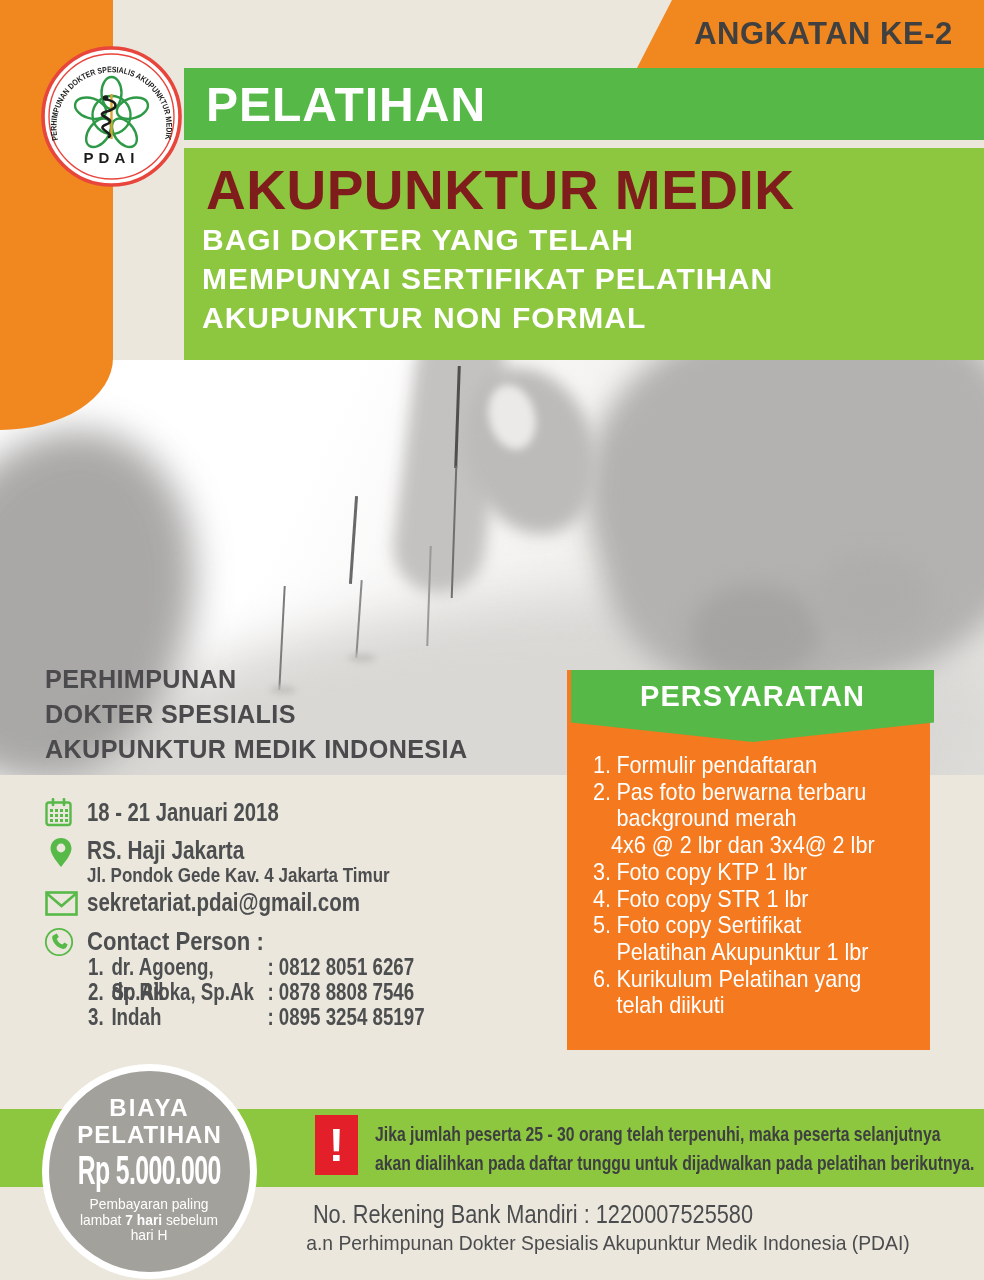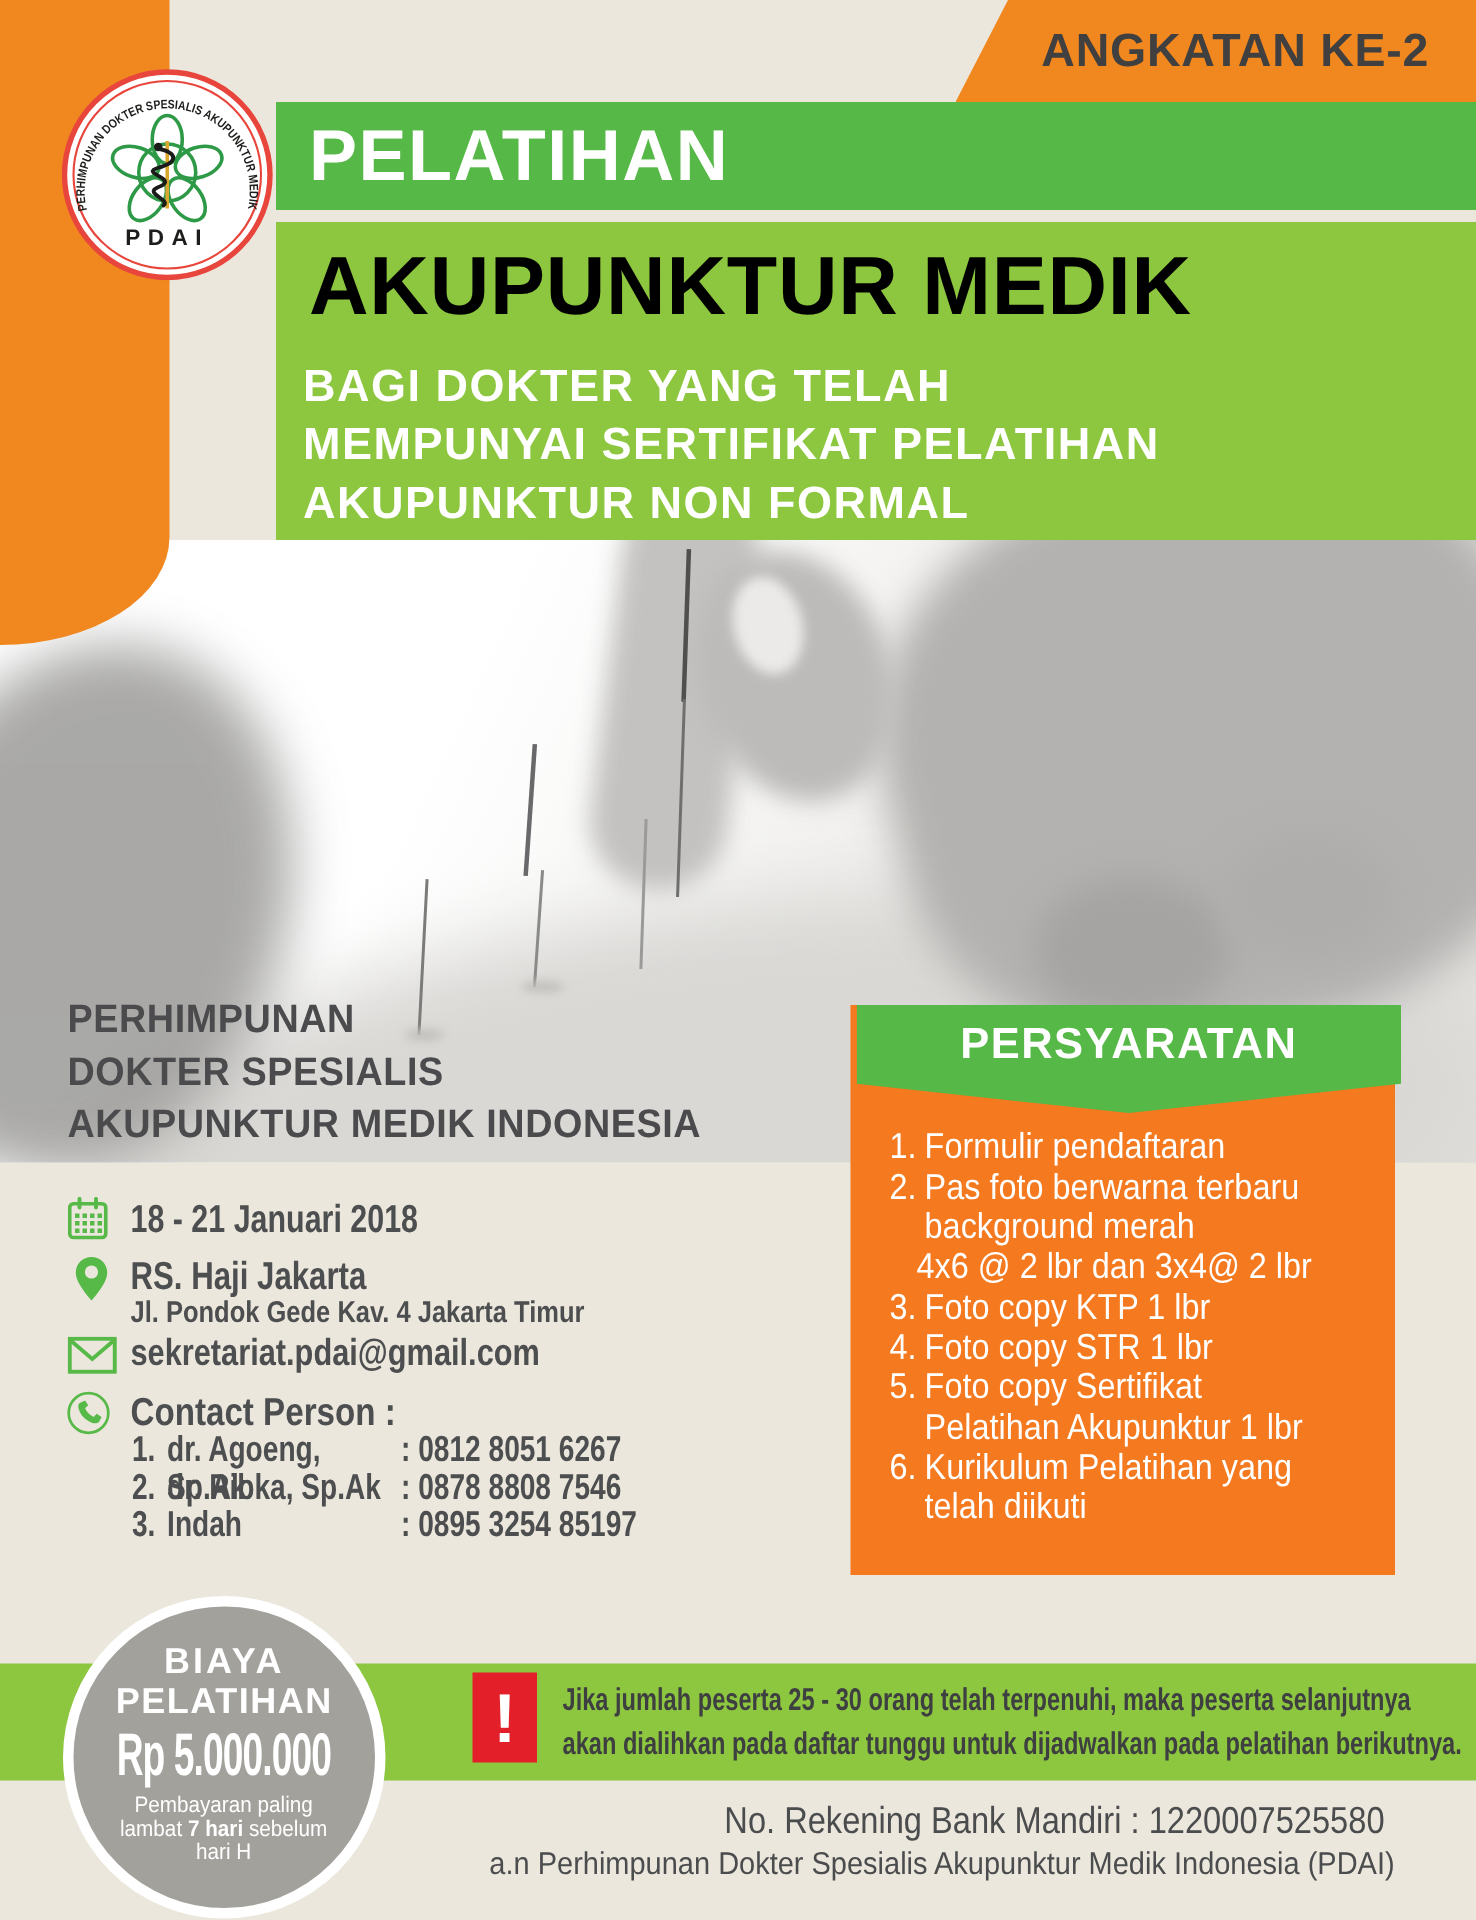--- a/index.html
+++ b/index.html
@@ -31,21 +31,21 @@
   .orange-col{position:absolute;left:0;top:0;width:113px;height:430px;background:#F1871F;
               border-bottom-right-radius:113px 72px;z-index:2;}
   .badge{position:absolute;right:0;top:0;width:347px;height:68px;background:#F1871F;z-index:2;
          clip-path:polygon(35px 0,100% 0,100% 100%,0 100%);display:flex;align-items:center;justify-content:center;}
   .badge span{color:#404040;font-weight:bold;font-size:31px;letter-spacing:.5px;padding-left:26px;}
   .bar{position:absolute;left:184px;top:68px;width:800px;height:72px;background:#56B847;z-index:2;
        display:flex;align-items:center;}
   .bar span{color:#fff;font-weight:bold;font-size:48px;letter-spacing:1px;padding-left:22px;}
   .block{position:absolute;left:184px;top:148px;width:800px;height:212px;background:#8DC63F;z-index:2;
          padding:0;box-sizing:border-box;}
-  .block .title{color:#000000;font-weight:bold;font-size:55px;letter-spacing:.5px;margin:12px 0 18px 22px;line-height:60px;}
+  .block .title{color:#7f1d1d;font-weight:bold;font-size:55px;letter-spacing:.5px;margin:12px 0 0 22px;line-height:60px;}
   .block .sub{color:#fff;font-weight:bold;font-size:30px;letter-spacing:1px;margin-left:18px;line-height:39px;}
 
   
   .logo{position:absolute;left:41px;top:46px;width:141px;height:141px;z-index:5;}
 
   
   .org{position:absolute;left:45px;top:662px;z-index:3;color:#4B4B4D;font-weight:bold;
        font-size:26.5px;line-height:35px;letter-spacing:.4px;transform:scaleX(.95);transform-origin:left top;}
 
   
@@ -80,21 +80,21 @@
             transform:scaleX(.75);transform-origin:left top;white-space:nowrap;}
   .fee{position:absolute;left:42px;top:1064px;width:215px;height:215px;border-radius:50%;background:#A3A19C;
        border:7px solid #fff;box-sizing:border-box;z-index:6;display:flex;flex-direction:column;align-items:center;}
   .fee .l1{color:#fff;font-weight:bold;font-size:24px;letter-spacing:2px;margin-top:24px;line-height:26px;}
   .fee .l2{color:#fff;font-weight:bold;font-size:24px;letter-spacing:1px;line-height:28px;}
   .fee .amt{color:#fff;font-weight:bold;font-size:40px;line-height:42px;letter-spacing:-1px;
             transform:scaleX(.62);transform-origin:center top;white-space:nowrap;}
   .fee .note{color:#fff;font-size:15px;line-height:15.5px;text-align:center;margin-top:5px;transform:scaleX(.92);transform-origin:center top;}
 
   
-  .bank{position:absolute;left:280px;top:1199px;width:676px;text-align:right;z-index:3;color:#4B4C4E;}
+  .bank{position:absolute;left:280px;top:1199px;width:676px;text-align:left;z-index:3;color:#4B4C4E;}
   .bank .b1{font-size:25px;line-height:30px;display:inline-block;transform:scaleX(.87);transform-origin:center top;white-space:nowrap;}
   .bank .b2{font-size:21px;line-height:27px;display:inline-block;transform:scaleX(.92);transform-origin:center top;white-space:nowrap;}
 </style>
 </head>
 <body>
 
 <div class="poster">
 
   <div class="photo">
     <div class="ph ph-back"></div>

